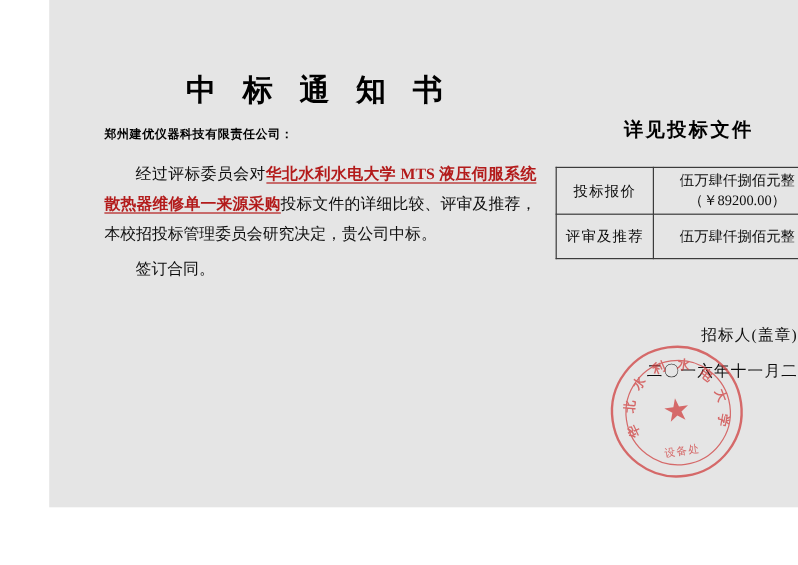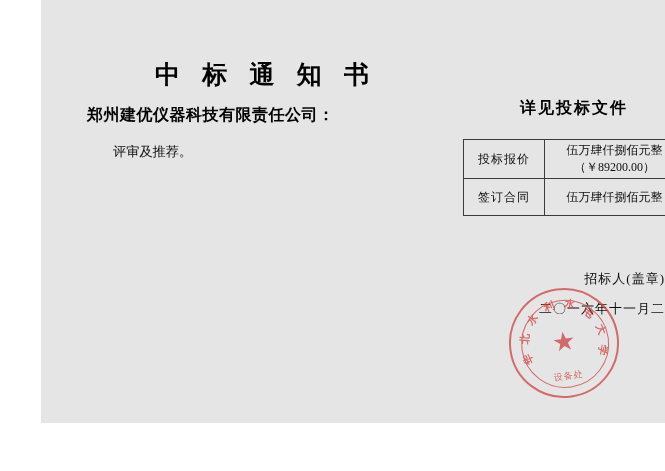--- a/index.html
+++ b/index.html
@@ -32,21 +32,21 @@
     color: #000000;
   }
   
   .left-col {
     position: absolute;
     left: 46px;
     top: 105px;
     width: 360px;
   }
   .addressee {
-    font-size: 16px;
+    font-size: 10px;
     font-weight: bold;
     letter-spacing: 0.5px;
     color: #000;
     margin-bottom: 13px;
   }
   .para {
     font-size: 13.2px;
     line-height: 25px;
     text-align: justify;
     text-justify: inter-ideograph;
@@ -173,36 +173,37 @@
 </head>
 <body>
 
 <div id="page">
 
   <div class="doc-title">中 标 通 知 书</div>
 
   <div class="left-col">
     <div class="addressee">郑州建优仪器科技有限责任公司：</div>
 
-
-
-    <p class="para indent">评审及推荐。</p>
+    <p class="para indent"><span>经过评标委员会对</span><span class="hl">华北水利水电大学 MTS 液压伺服系统散热器维修单一来源采购</span><span>投标文件的详细比较、评审及推荐，本校招投标管理委员会研究决定，贵公司中标。</span></p>
+
+
+    <p class="para indent">签订合同。</p>
   </div>
 
   <div class="right-col">
     <div class="right-title">详见投标文件</div>
 
     <table class="info">
       <tbody>
         <tr>
           <td class="label">投标报价</td>
           <td>伍万肆仟捌佰元整（￥89200.00）</td>
         </tr>
         <tr>
-          <td class="label">签订合同</td>
+          <td class="label">评审及推荐</td>
           <td>伍万肆仟捌佰元整</td>
         </tr>
       </tbody>
     </table>
 
     <div class="sign-block">
       <div class="sign-line">招标人(盖章)：</div>
       <div class="sign-line">二〇一六年十一月二日</div>
     </div>
   </div>

